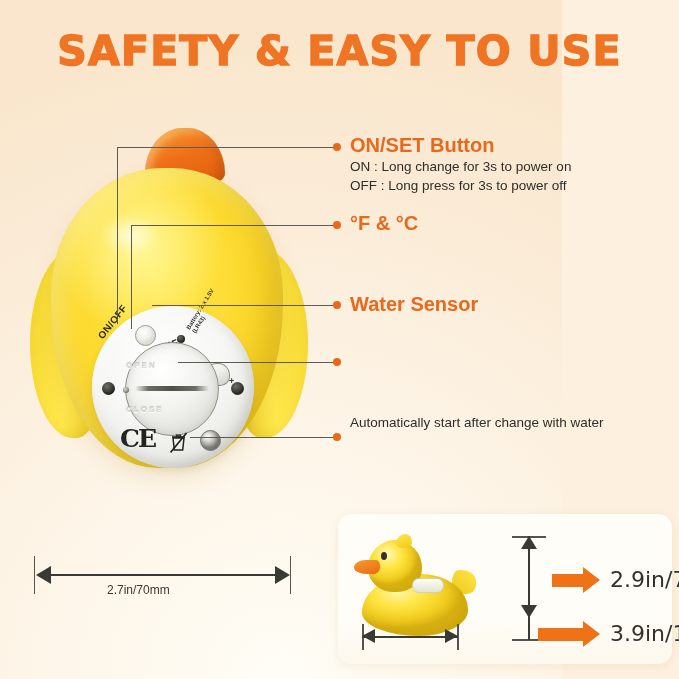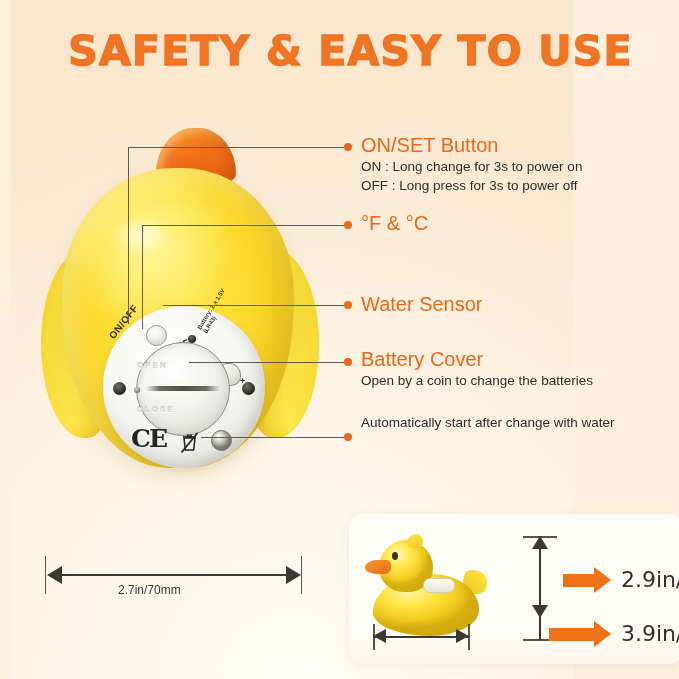--- a/index.html
+++ b/index.html
@@ -5,21 +5,20 @@
   html,body{margin:0;padding:0;}
   body{
     width:679px;height:679px;overflow:hidden;
     font-family:"Liberation Sans", sans-serif;
     background:#fdf0de;
   }
   #page{
     position:relative;width:562px;height:679px;
     background:
       radial-gradient(120% 95% at 50% 100%, #fffdf6 0%, #fdf4e6 42%, #fbecd8 72%, #f9e6cc 100%);
-    margin-left: 11px;
   }
 
   
   .title{
     position:absolute;left:0;top:27px;width:679px;
     text-align:center;
     font-size:41px;letter-spacing:1.2px;
     font-weight:bold;
     color:#ef7424;
     font-family:"DejaVu Sans", sans-serif;
@@ -149,21 +148,21 @@
   .lead.h{height:1.2px;}
   .lead.v{width:1.2px;}
   .dot{
     position:absolute;width:8px;height:8px;border-radius:50%;
     background:#e8681c;
   }
 
   
   .callout{position:absolute;}
   .c-head{
-    font-size:20px;font-weight:normal;color:#e8681c;line-height:1.12;
+    font-size:20px;font-weight:bold;color:#e8681c;line-height:1.12;
     white-space:nowrap;
   }
   .c-sub{
     font-size:13.5px;color:#2f2d2a;line-height:1.36;white-space:nowrap;
     margin-top:2px;
   }
 
   
   .dim-line{position:absolute;background:#3b3934;}
   .dim-cap{position:absolute;width:1.4px;background:#55534d;}
@@ -323,24 +322,20 @@
   </div>
 
   <div class="callout" style="left:350px;top:212px;">
     <div class="c-head">°F &amp; °C</div>
   </div>
 
   <div class="callout" style="left:350px;top:293px;">
     <div class="c-head">Water Sensor</div>
   </div>
 
-  <div class="callout" style="left:350px;top:348px;">
-    <div class="c-head">Battery Cover</div>
-    <div class="c-sub">Open by a coin to change the batteries</div>
-  </div>
 
   <div class="callout" style="left:350px;top:412px;">
     <div class="c-sub">Automatically start after change with water</div>
   </div>
 
   <div>
     <div class="dim-cap" style="left:34px;top:556px;height:38px;"></div>
     <div class="dim-cap" style="left:290px;top:556px;height:38px;"></div>
     <div class="dim-line" style="left:40px;top:574px;width:244px;height:2px;"></div>
     <div class="arrow-l" style="left:36px;top:566px;"></div>

